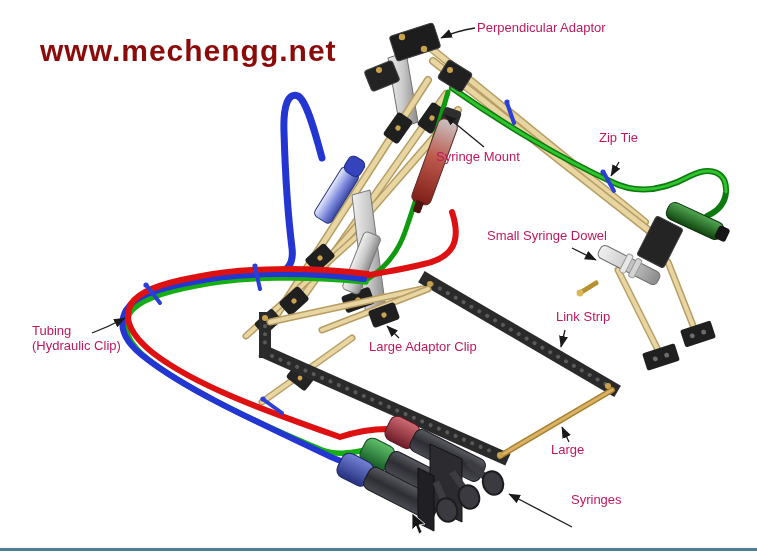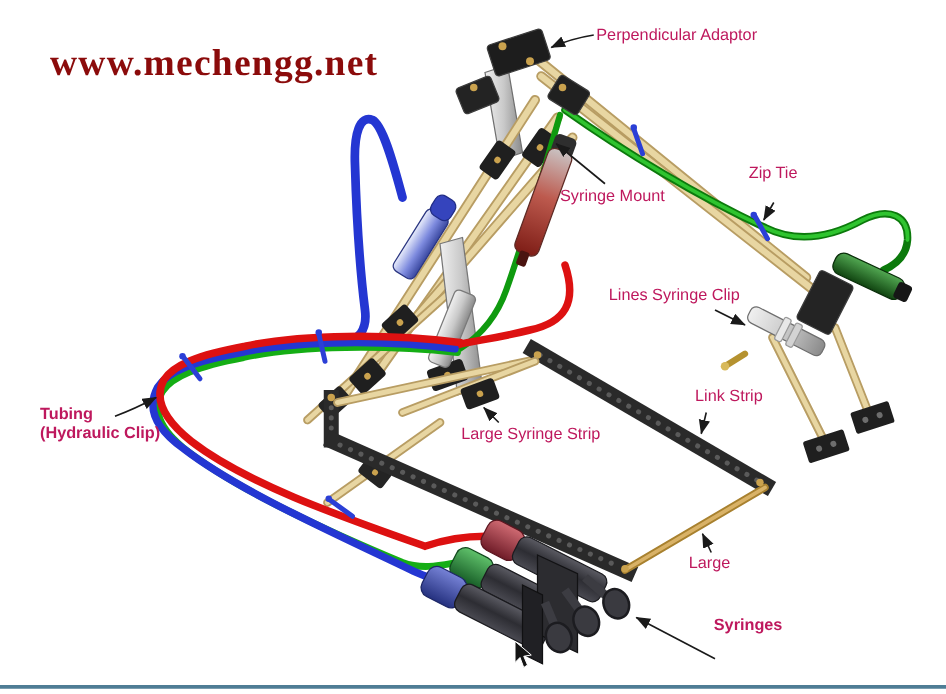--- a/index.html
+++ b/index.html
@@ -1,21 +1,21 @@
 <!DOCTYPE html>
 <html><head>
 <meta charset="utf-8">
 <style>
   html,body{margin:0;padding:0;background:#fff;}
   #stage{position:relative;width:757px;height:555px;background:#ffffff;overflow:hidden;
          font-family:"Liberation Sans",sans-serif;}
   #mech{position:absolute;left:0;top:0;}
   .lbl{position:absolute;font-size:13px;line-height:15px;color:#be185d;white-space:nowrap;}
-  .lbl span{display:block;font-weight:bold;}
-  #watermark{position:absolute;left:40px;top:34px;font-family:Liberation Serif, serif;
+  .lbl span{display:block;}
+  #watermark{position:absolute;left:40px;top:34px;font-family:Liberation Sans, sans-serif;
              font-weight:bold;font-size:30px;letter-spacing:1px;color:#8b0b0b;}
   #footer-bar{position:absolute;left:0;top:548px;width:757px;height:3px;background:#4f7d95;}
 </style>
 </head>
 <body>
 
 <div id="stage">
 
   <svg id="mech" width="757" height="555" viewBox="0 0 757 555">
     <defs>
@@ -262,25 +262,25 @@
       <path d="M569,442 L562,427" marker-end="url(#ah)"></path>
       <path d="M572,527 L509,494" marker-end="url(#ah)"></path>
     </g>
 
     <polygon points="412,513 412,530 416,526 419,534 422,532 419,525 425,524" fill="#141414" stroke="#ffffff" stroke-width="0.8"></polygon>
   </svg>
 
   <div id="watermark">www.mechengg.net</div>
 
   <div class="lbl" style="left:477px;top:20px">Perpendicular Adaptor</div>
-  <div class="lbl" style="left:448px;top:149px">Syringe Mount</div>
+  <div class="lbl" style="left:436px;top:149px">Syringe Mount</div>
   <div class="lbl" style="left:599px;top:130px">Zip Tie</div>
-  <div class="lbl" style="left:487px;top:228px">Lines Syringe Clip</div>
+  <div class="lbl" style="left:487px;top:228px">Small Syringe Dowel</div>
   <div class="lbl" style="left:556px;top:309px">Link Strip</div>
-  <div class="lbl" style="left:369px;top:339px">Large Syringe Strip</div>
+  <div class="lbl" style="left:369px;top:339px">Large Adaptor Clip</div>
   <div class="lbl" style="left:32px;top:323px">
     <span>Tubing</span>
     <span>(Hydraulic Clip)</span>
   </div>
   <div class="lbl" style="left:551px;top:442px">Large</div>
   <div class="lbl" style="left:571px;top:492px">
     <span>Syringes</span>
   </div>
 
   <div id="footer-bar"></div>

